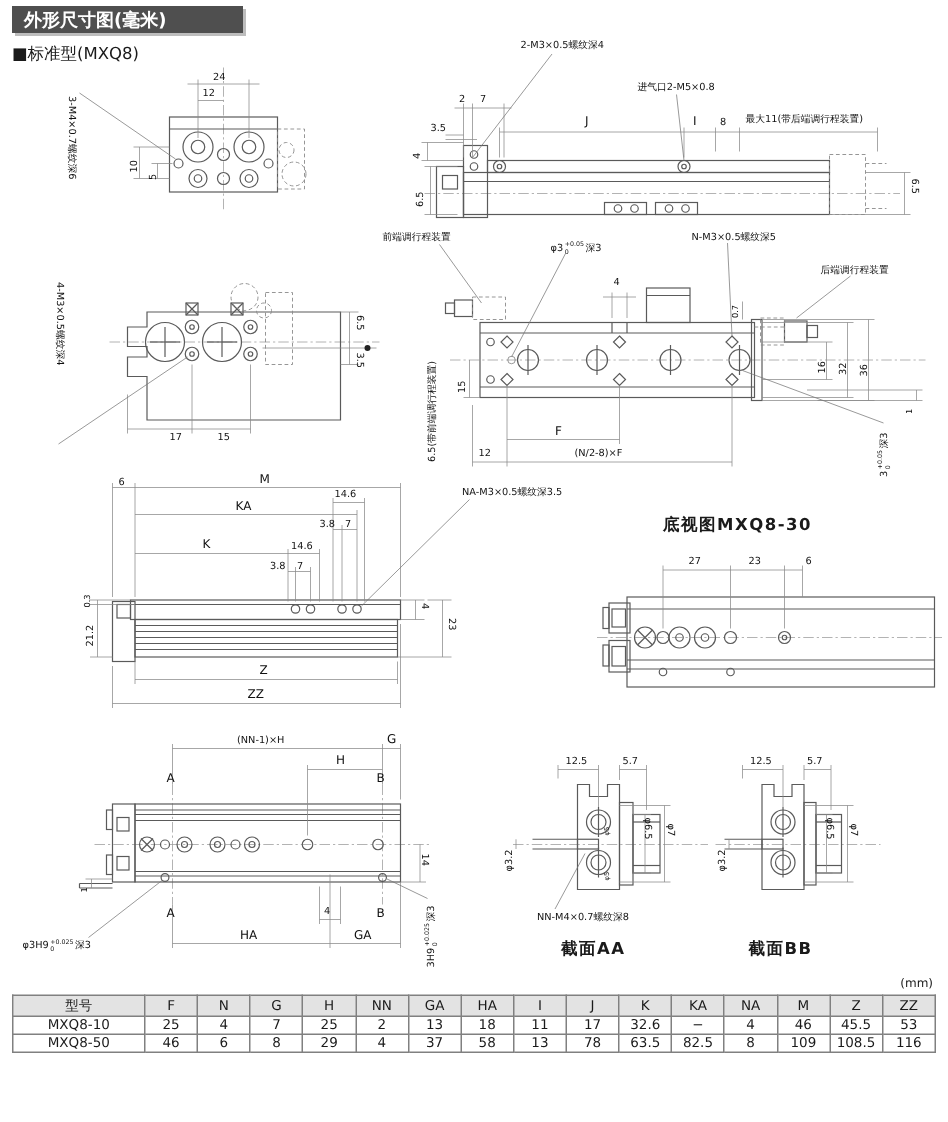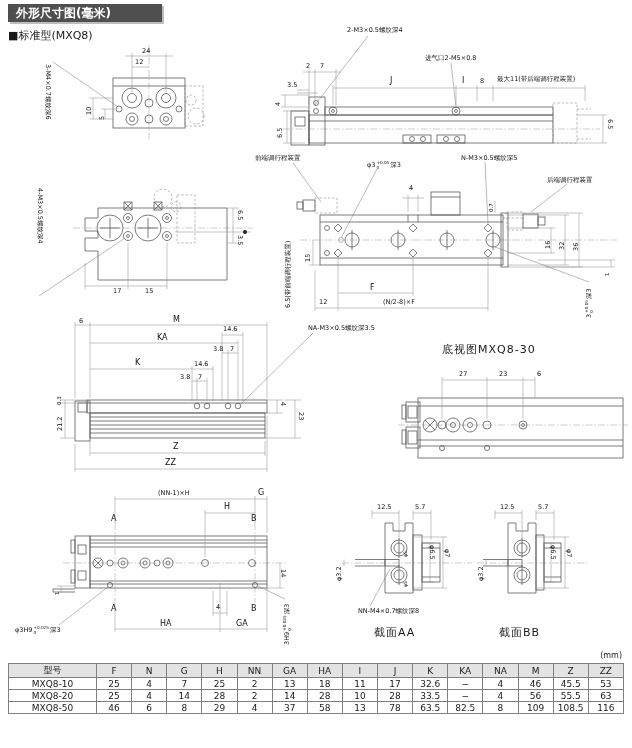--- a/index.html
+++ b/index.html
@@ -13,21 +13,21 @@
   .drw svg{position:absolute;left:0;top:0;overflow:visible;}
   g.s > *{stroke:#5a5a5a;stroke-width:0.8;fill:none;}
   g.d > *{stroke:#8a8a8a;stroke-width:0.5;fill:none;}
   g.cl > *{stroke:#999;stroke-width:0.5;stroke-dasharray:7 2 1.5 2;fill:none;}
   g.dash > *{stroke:#8a8a8a;stroke-width:0.6;stroke-dasharray:2.5 1.8;fill:none;}
   g.ld > *{stroke:#777;stroke-width:0.5;fill:none;}
   .dim{position:absolute;font-size:6.5px;line-height:1;white-space:nowrap;color:#111;}
   .diml{font-size:8px;}
   .sm{font-size:5.5px;}
   .tiny{font-size:4.5px;}
-  .ttl{position:absolute;font-size:11px;font-weight:normal;white-space:nowrap;letter-spacing:1px;}
+  .ttl{position:absolute;font-size:11px;font-weight:bold;white-space:nowrap;letter-spacing:1px;}
   .r90{transform:rotate(90deg);transform-origin:0 0;}
   .rn90{transform:rotate(-90deg);transform-origin:0 0;}
   .tol{display:inline-flex;align-items:center;}
   .tol .stk{display:inline-flex;flex-direction:column;font-size:4.2px;line-height:1.1;margin:0 1px;}
   .unit{position:absolute;right:10px;top:651px;font-size:8px;}
   .tbl{position:absolute;left:8px;top:663px;width:616px;border-collapse:collapse;font-size:9px;
        table-layout:fixed;border:1px solid #555;}
   .tbl th,.tbl td{border:0.5px solid #808080;height:11px;padding:0;text-align:center;font-weight:normal;}
   .tbl th{background:#e3e3e3;}
 </style>
@@ -672,38 +672,20 @@
         <td>11</td>
         <td>17</td>
         <td>32.6</td>
         <td>−</td>
         <td>4</td>
         <td>46</td>
         <td>45.5</td>
         <td>53</td>
       </tr>
       <tr>
-        <td>MXQ8-20</td>
-        <td>25</td>
-        <td>4</td>
-        <td>14</td>
-        <td>28</td>
-        <td>2</td>
-        <td>14</td>
-        <td>28</td>
-        <td>10</td>
-        <td>28</td>
-        <td>33.5</td>
-        <td>−</td>
-        <td>4</td>
-        <td>56</td>
-        <td>55.5</td>
-        <td>63</td>
-      </tr>
-      <tr>
         <td>MXQ8-50</td>
         <td>46</td>
         <td>6</td>
         <td>8</td>
         <td>29</td>
         <td>4</td>
         <td>37</td>
         <td>58</td>
         <td>13</td>
         <td>78</td>

